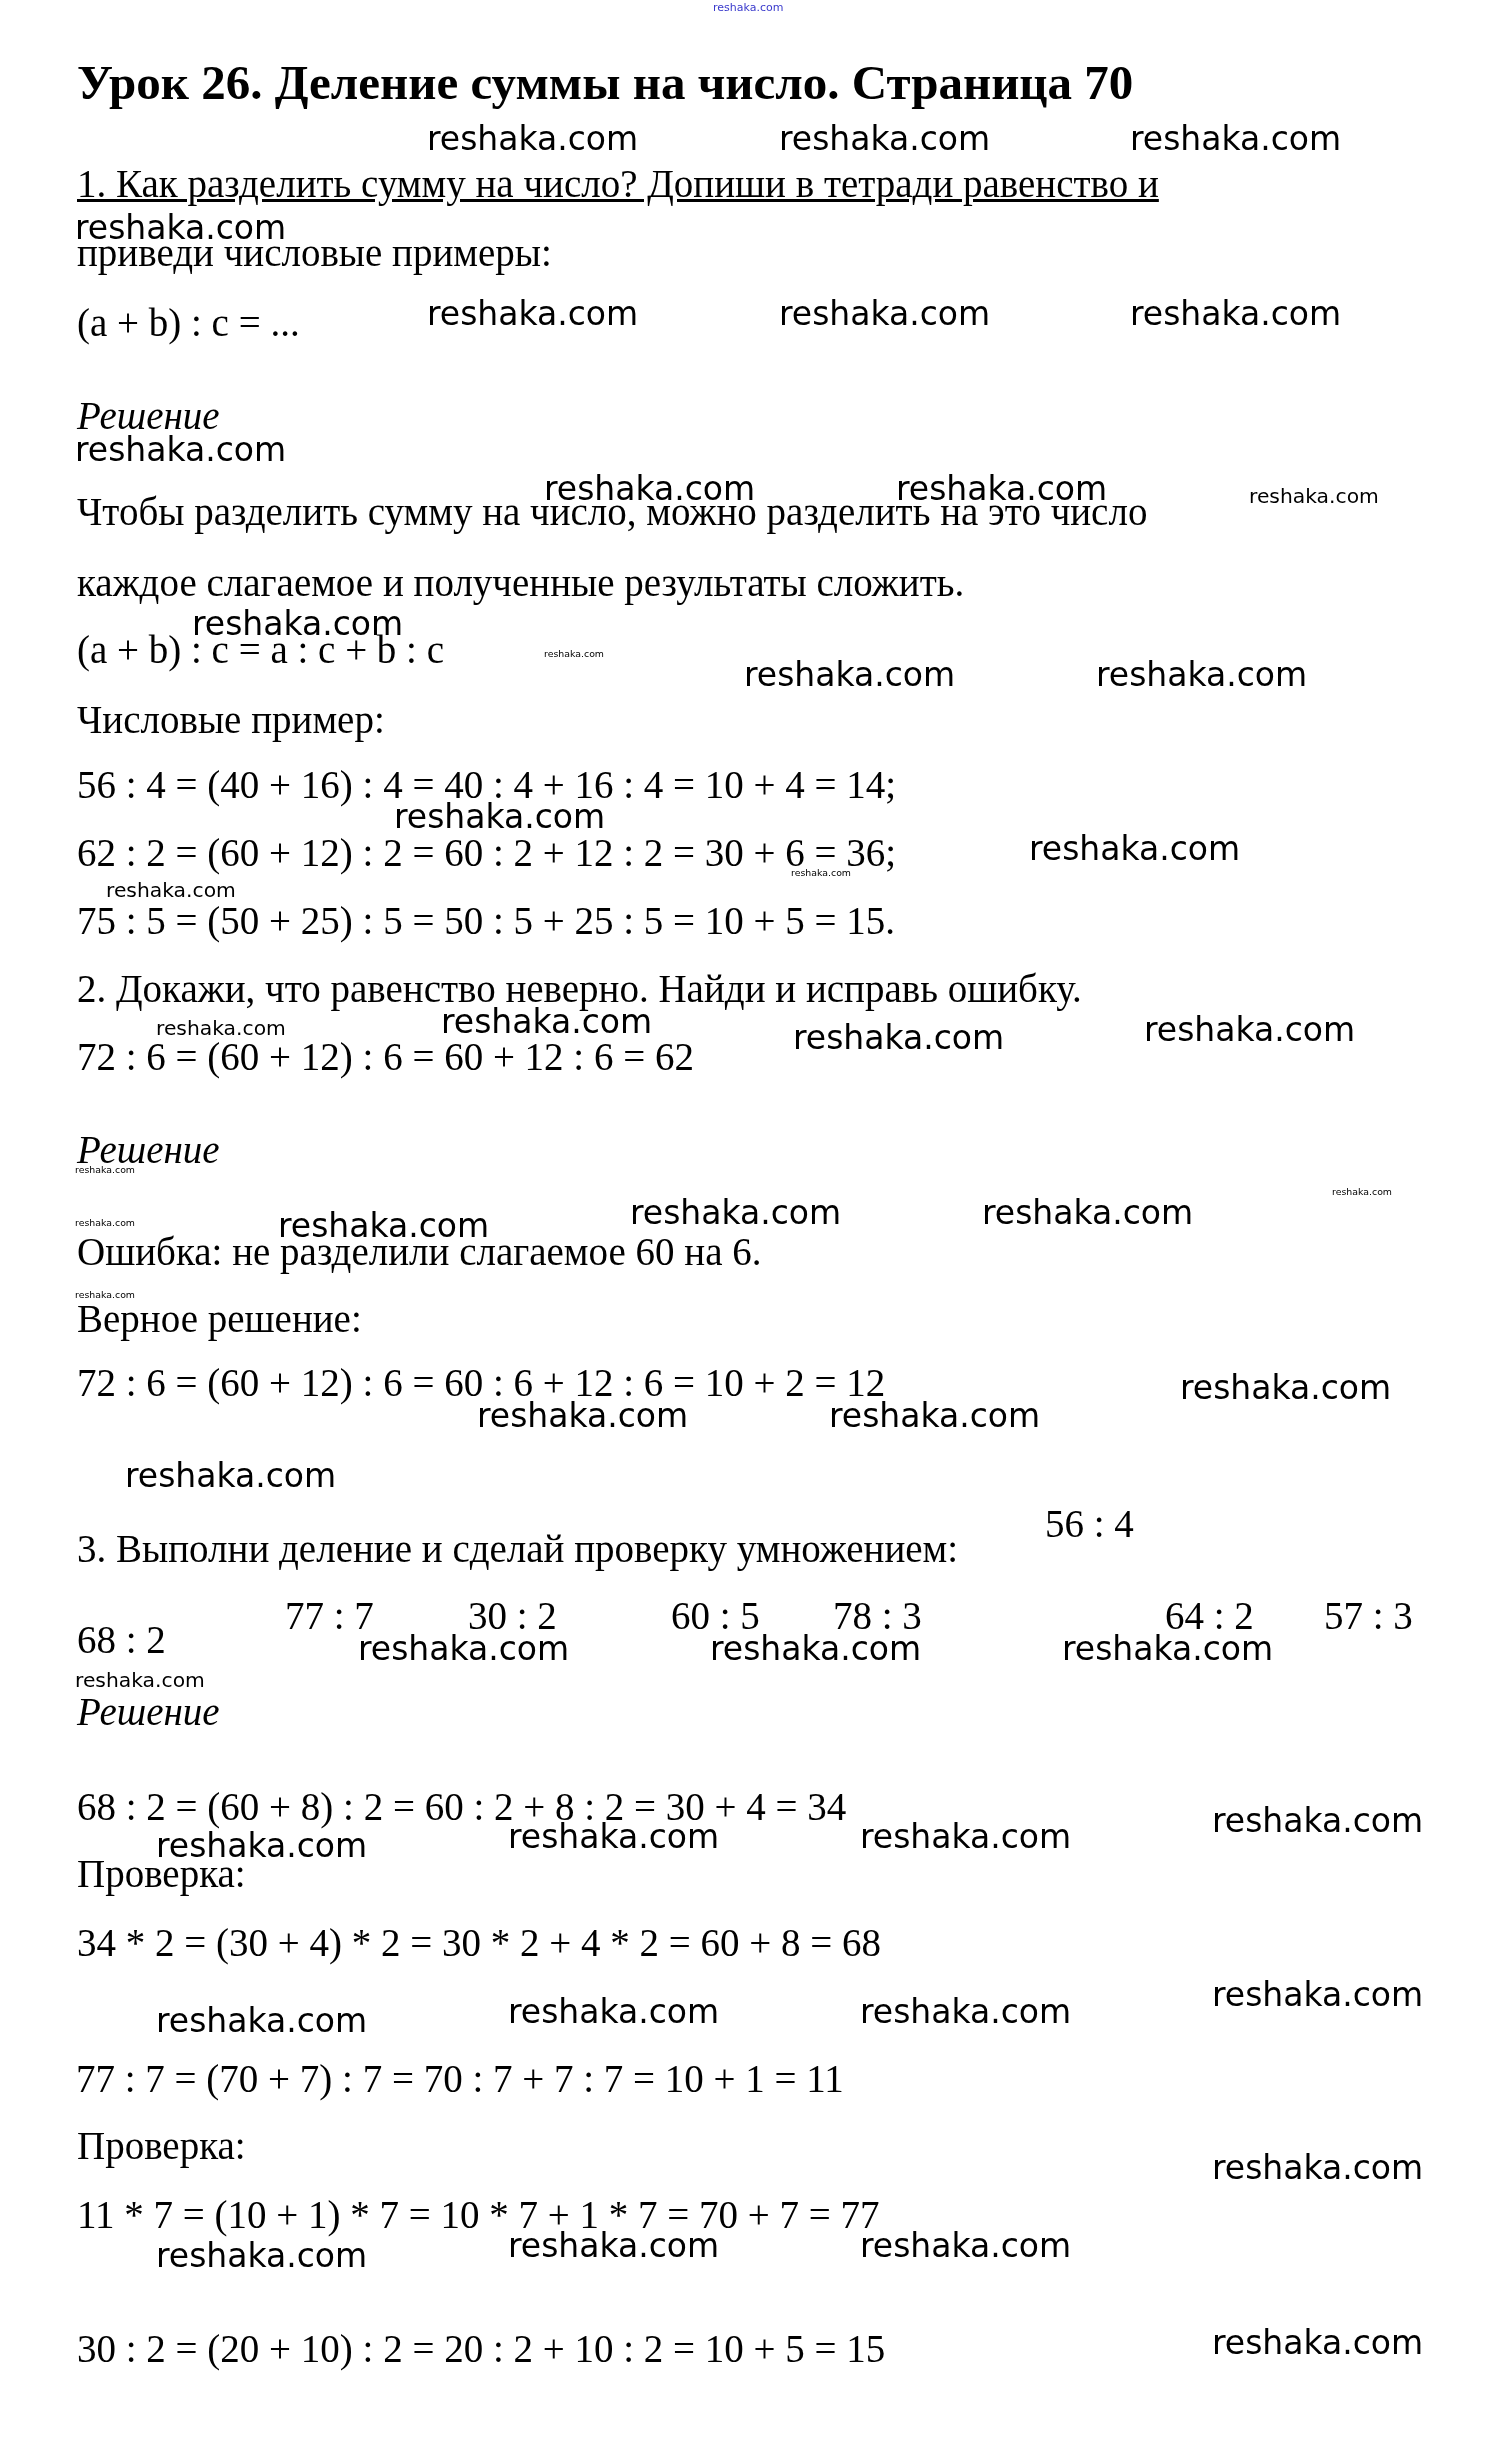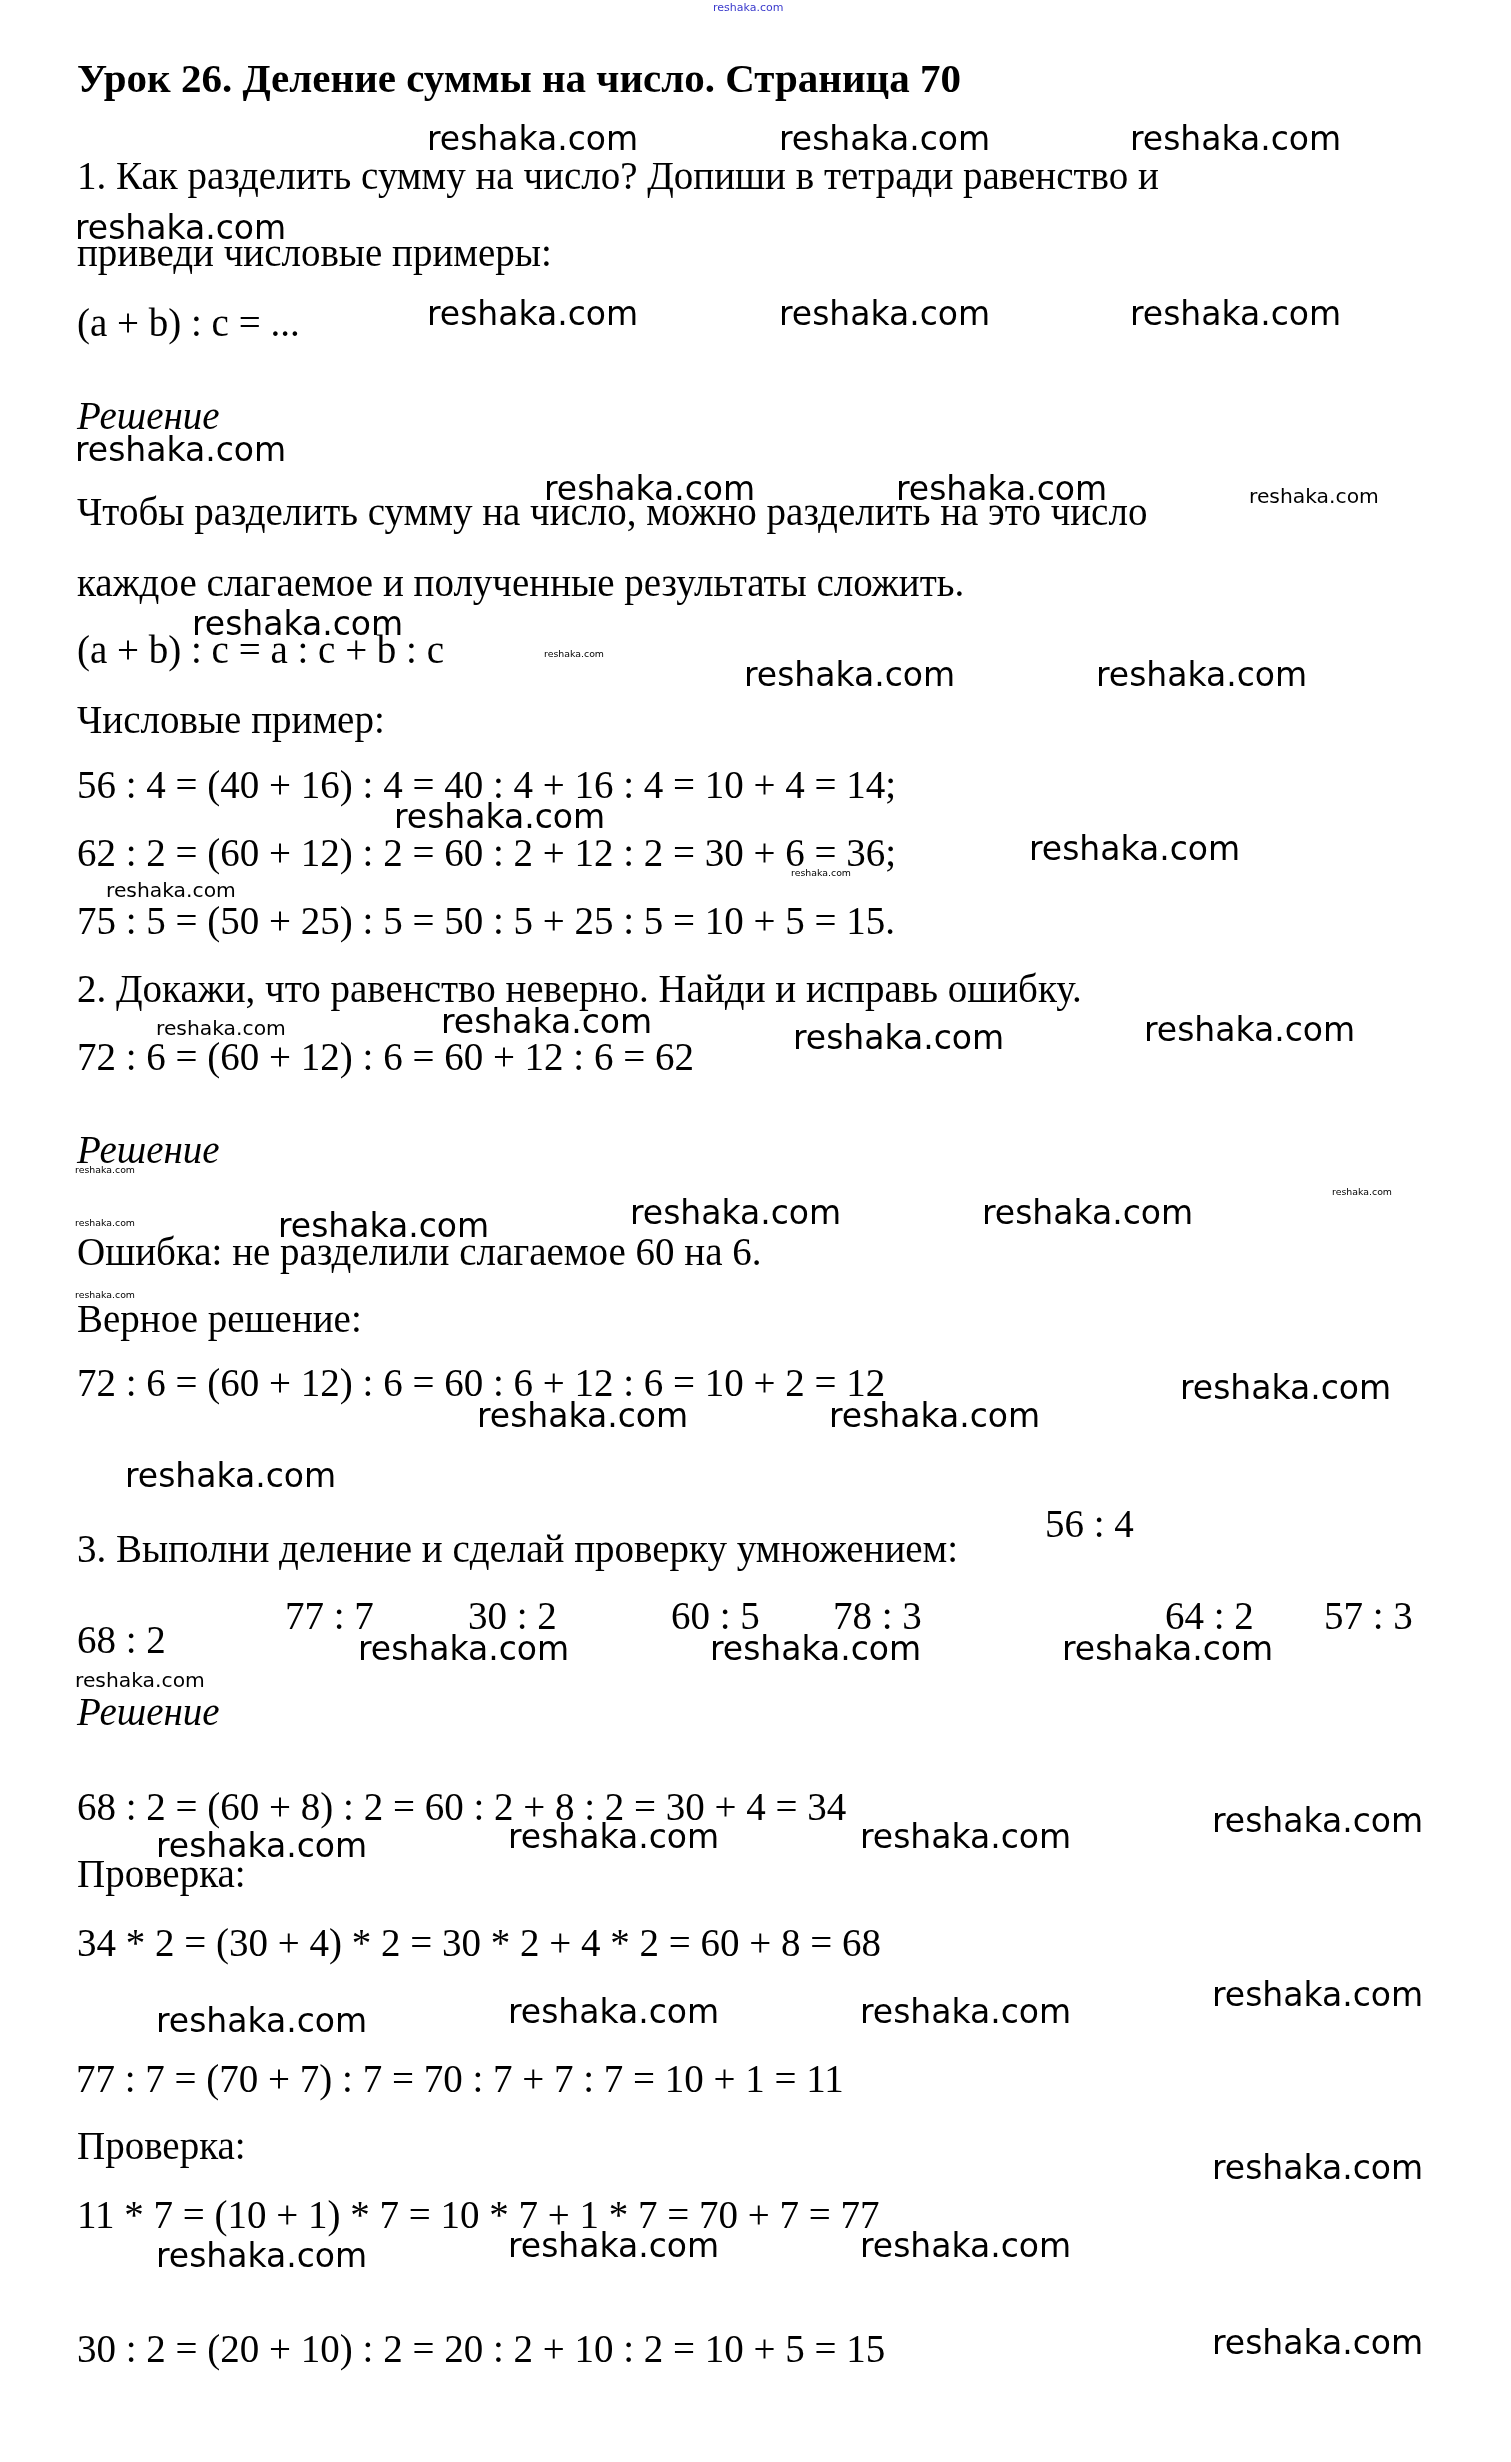--- a/index.html
+++ b/index.html
@@ -1,36 +1,36 @@
 <!DOCTYPE html>
 <html style="font-size:12.5px"><head>
 <meta charset="utf-8">
 <style>
   html, body { margin: 0; padding: 0; background: #ffffff; }
   body { width: 1512px; height: 2462px; position: relative; overflow: hidden; }
   .t { position: absolute; white-space: nowrap; color: #000; font-family: "Liberation Serif", "DejaVu Serif", serif; font-size: 39px; line-height: 1; transform-origin: left top; }
-  .title { font-weight: bold; font-size: 41px; }
+  .title { font-weight: bold; font-size: 49px; }
   .ital { font-style: italic; }
   .wm { position: absolute; white-space: nowrap; color: #000; font-family: "DejaVu Sans", "Liberation Sans", sans-serif; font-size: 33px; line-height: 1; }
   .wm.s { font-size: 20.3px; }
   .wm.xs { font-size: 9.4px; }
   .wm.top { color: #3a3acc; font-size: 11px; font-weight: normal; }
 </style>
 </head>
 <body>
 
 <div class="wm top" style="left:713px; top:1.6px;">reshaka.com</div>
 
 <div class="t title" style="left:77px; top:58px;">Урок 26. Деление суммы на число. Страница 70</div>
 
 <div class="wm" style="left:427px; top:122px;">reshaka.com</div>
 <div class="wm" style="left:779px; top:122px;">reshaka.com</div>
 <div class="wm" style="left:1130px; top:122px;">reshaka.com</div>
 
-<div class="t" style="left:77px; top:156px;">1. Как разделить сумму на число? Допиши в тетради равенство и</div>
+<div class="t" style="left:77px; top:164px;text-decoration:underline;">1. Как разделить сумму на число? Допиши в тетради равенство и</div>
 <div class="wm" style="left:75px; top:211px;">reshaka.com</div>
 <div class="t" style="left:77px; top:233px;">приведи числовые примеры:</div>
 <div class="t" style="left:77px; top:303px;">(a + b) : c = ...</div>
 <div class="wm" style="left:427px; top:297px;">reshaka.com</div>
 <div class="wm" style="left:779px; top:297px;">reshaka.com</div>
 <div class="wm" style="left:1130px; top:297px;">reshaka.com</div>
 
 <div class="t ital" style="left:77px; top:396px;">Решение</div>
 <div class="wm" style="left:75px; top:433px;">reshaka.com</div>
 

